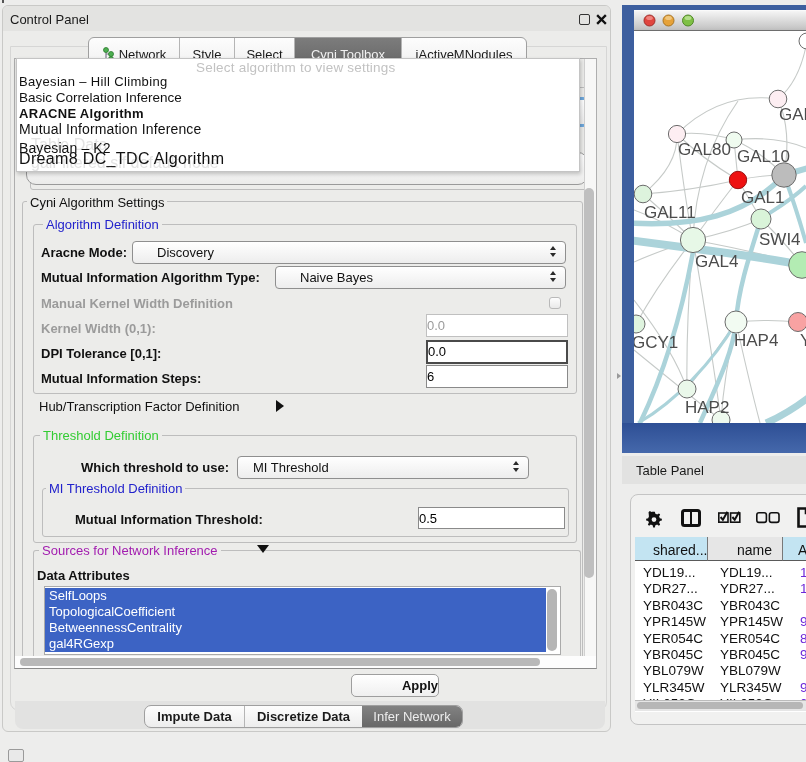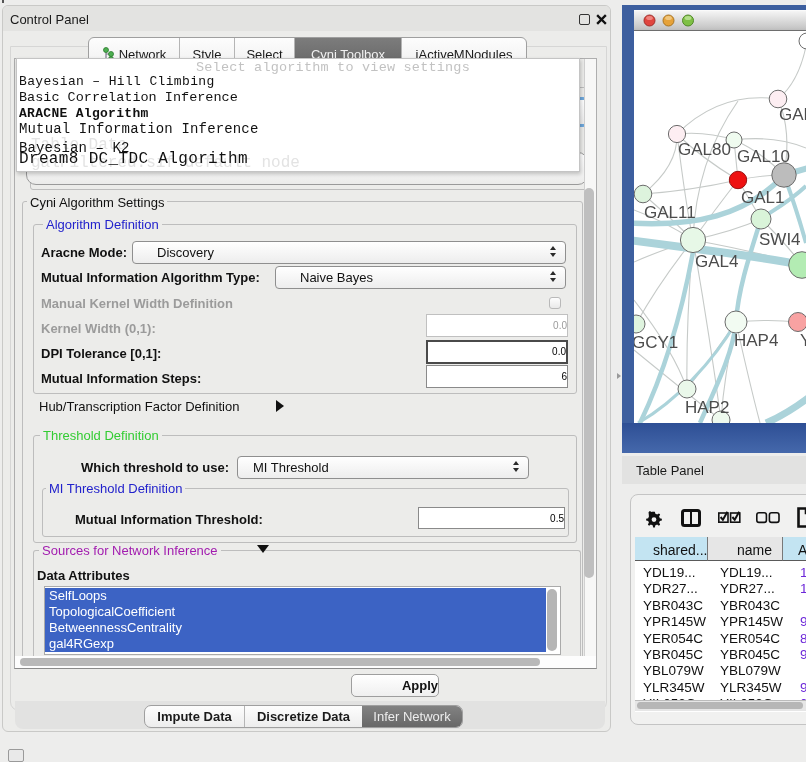--- a/index.html
+++ b/index.html
@@ -11,22 +11,22 @@
   .groupbox{position:absolute;border:1px solid #bdbdbd;border-radius:3px;}
   .gtitle{position:absolute;font-size:13px;background:#ececea;padding:0 3px;white-space:nowrap;}
   .combo{position:absolute;border:1px solid #8f8f8f;border-radius:4px;
          background:linear-gradient(#ffffff,#f7f7f7 45%,#ededed);
          font-size:13px;color:#111;}
   .combo .ctext{position:absolute;left:24px;top:3px;}
   .carr{position:absolute;right:8px;top:4px;width:7px;height:13px;}
   .carr div{width:0;height:0;border-left:3.5px solid transparent;border-right:3.5px solid transparent;}
   .carr .up{border-bottom:4.5px solid #2a2a2a;margin-bottom:2.5px;}
   .carr .dn{border-top:4.5px solid #2a2a2a;}
-  .inp{position:absolute;background:#fff;font-size:10px;text-align:right;
-       padding-right:0;box-sizing:border-box;line-height:21px;}
+  .inp{position:absolute;background:#fff;font-size:13px;
+       padding-right:20px;box-sizing:border-box;line-height:21px;}
 </style>
 </head>
 <body>
 
 <div class="abs" style="left:2px;top:0;width:2px;height:3px;background:#555;"></div>
 
 <div class="abs" style="left:2px;top:5px;width:609px;height:727px;background:#ececea;
      border:1px solid #c9c9c7;border-radius:6px;box-sizing:border-box;"></div>
 
 <div class="abs" style="left:3px;top:6px;width:607px;height:25px;background:#e3e3e1;
@@ -148,21 +148,21 @@
 <div class="abs" style="left:144px;top:705px;width:319px;height:23px;border:1px solid #9f9f9f;border-radius:7px;z-index:3;
      background:linear-gradient(#fdfdfd,#ededed);box-sizing:border-box;overflow:hidden;display:flex;">
   <div style="width:99px;display:flex;align-items:center;justify-content:center;border-right:1px solid #b5b5b5;font-size:13px;font-weight:bold;color:#1a1a1a;">Impute Data</div>
   <div style="width:117px;display:flex;align-items:center;justify-content:center;font-size:13px;font-weight:bold;color:#1a1a1a;">Discretize Data</div>
   <div style="flex:1;display:flex;align-items:center;justify-content:center;font-size:13px;color:#ededed;background:linear-gradient(#828282,#686868);">Infer Network</div>
 </div>
 
 <div class="abs" style="left:8px;top:749px;width:16px;height:13px;background:#e9e9e9;border:1.5px solid #9a9a9a;border-radius:2px;box-sizing:border-box;"></div>
 
 <div class="abs" style="left:16px;top:58px;width:564px;height:114px;background:#fff;border:1px solid #c4c4c4;z-index:5;
-     box-shadow:1px 2px 4px rgba(0,0,0,0.22);box-sizing:border-box;font-family:Liberation Mono, monospace;">
+     box-shadow:1px 2px 4px rgba(0,0,0,0.22);box-sizing:border-box;">
   <div style="position:absolute;left:179px;top:1px;font-size:13.5px;letter-spacing:0.2px;color:#c2c2c2;">Select algorithm to view settings</div>
   <div style="position:absolute;left:14px;top:77px;font-size:16px;color:#e3e3e3;">Table Data</div>
   <div style="position:absolute;left:14px;top:95px;font-size:16px;color:#e3e3e3;">galFiltered.sif default node</div>
   <div style="position:absolute;left:2px;top:15px;font-size:13px;letter-spacing:0.35px;color:#111;">Bayesian – Hill Climbing</div>
   <div style="position:absolute;left:2px;top:30.5px;font-size:13.5px;color:#111;">Basic Correlation Inference</div>
   <div style="position:absolute;left:2px;top:47px;font-size:13px;font-weight:bold;letter-spacing:0.3px;color:#111;">ARACNE Algorithm</div>
   <div style="position:absolute;left:2px;top:62px;font-size:14px;letter-spacing:0.15px;color:#111;">Mutual Information Inference</div>
   <div style="position:absolute;left:2px;top:80.5px;font-size:14px;letter-spacing:0.1px;color:#111;">Bayesian – K2</div>
   <div style="position:absolute;left:2px;top:90.5px;font-size:16px;letter-spacing:0.35px;color:#111;">Dream8 DC_TDC Algorithm</div>
 </div>

